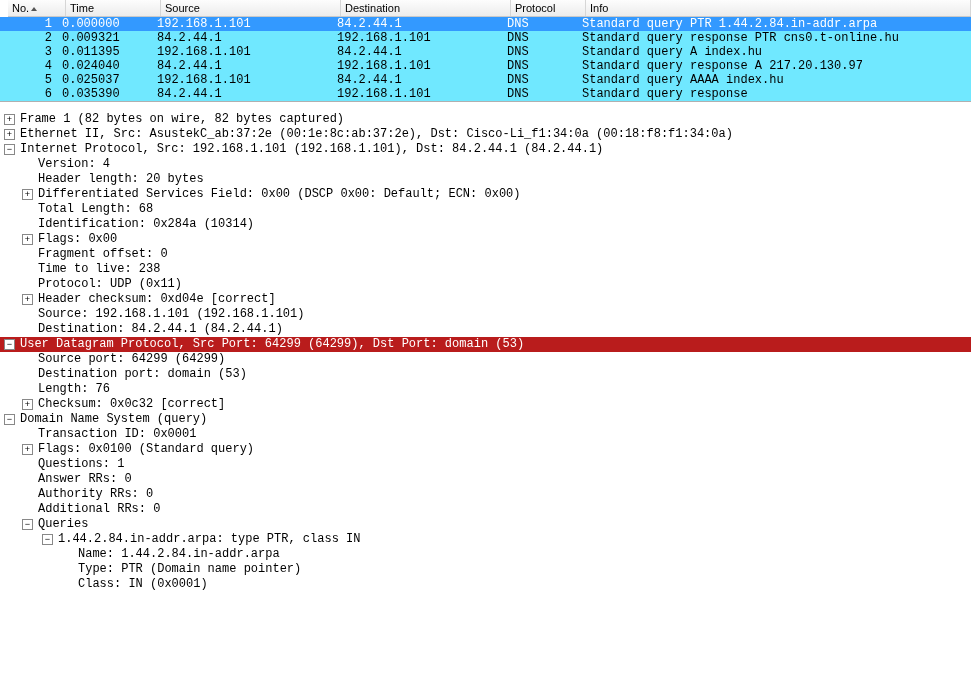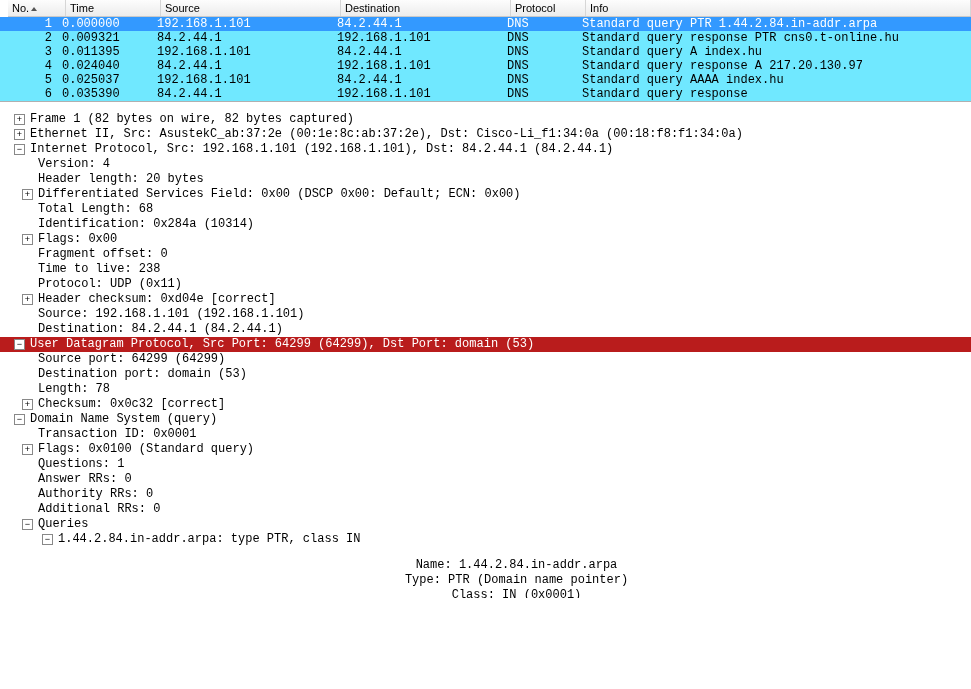--- a/index.html
+++ b/index.html
@@ -72,24 +72,24 @@
   .tree-row {
     display: flex;
     align-items: center;
     white-space: pre;
     height: 15px;
   }
   .tree-row.highlight {
     background: #b91c1c;
     color: #fff;
   }
-  .indent0 { padding-left: 14px; }
+  .indent0 { padding-left: 4px; }
   .indent1 { padding-left: 22px; }
   .indent2 { padding-left: 42px; }
-  .indent3 { padding-left: 62px; flex-direction: column; }
+  .indent3 { padding-left: 62px; }
 
   .tree-icon {
     display: inline-flex;
     width: 11px;
     height: 11px;
     border: 1px solid #888;
     margin-right: 5px;
     justify-content: center;
     align-items: center;
     font-size: 9px;
@@ -194,21 +194,21 @@
     <div class="tree-row indent1"><span class="tree-icon plus"></span><span class="tree-text">Flags: 0x00</span></div>
     <div class="tree-row indent1"><span class="tree-icon blank"></span><span class="tree-text">Fragment offset: 0</span></div>
     <div class="tree-row indent1"><span class="tree-icon blank"></span><span class="tree-text">Time to live: 238</span></div>
     <div class="tree-row indent1"><span class="tree-icon blank"></span><span class="tree-text">Protocol: UDP (0x11)</span></div>
     <div class="tree-row indent1"><span class="tree-icon plus"></span><span class="tree-text">Header checksum: 0xd04e [correct]</span></div>
     <div class="tree-row indent1"><span class="tree-icon blank"></span><span class="tree-text">Source: 192.168.1.101 (192.168.1.101)</span></div>
     <div class="tree-row indent1"><span class="tree-icon blank"></span><span class="tree-text">Destination: 84.2.44.1 (84.2.44.1)</span></div>
     <div class="tree-row indent0 highlight"><span class="tree-icon minus"></span><span class="tree-text">User Datagram Protocol, Src Port: 64299 (64299), Dst Port: domain (53)</span></div>
     <div class="tree-row indent1"><span class="tree-icon blank"></span><span class="tree-text">Source port: 64299 (64299)</span></div>
     <div class="tree-row indent1"><span class="tree-icon blank"></span><span class="tree-text">Destination port: domain (53)</span></div>
-    <div class="tree-row indent1"><span class="tree-icon blank"></span><span class="tree-text">Length: 78</span></div>
+    <div class="tree-row indent1"><span class="tree-icon blank"></span><span class="tree-text">Length: 76</span></div>
     <div class="tree-row indent1"><span class="tree-icon plus"></span><span class="tree-text">Checksum: 0x0c32 [correct]</span></div>
     <div class="tree-row indent0"><span class="tree-icon minus"></span><span class="tree-text">Domain Name System (query)</span></div>
     <div class="tree-row indent1"><span class="tree-icon blank"></span><span class="tree-text">Transaction ID: 0x0001</span></div>
     <div class="tree-row indent1"><span class="tree-icon plus"></span><span class="tree-text">Flags: 0x0100 (Standard query)</span></div>
     <div class="tree-row indent1"><span class="tree-icon blank"></span><span class="tree-text">Questions: 1</span></div>
     <div class="tree-row indent1"><span class="tree-icon blank"></span><span class="tree-text">Answer RRs: 0</span></div>
     <div class="tree-row indent1"><span class="tree-icon blank"></span><span class="tree-text">Authority RRs: 0</span></div>
     <div class="tree-row indent1"><span class="tree-icon blank"></span><span class="tree-text">Additional RRs: 0</span></div>
     <div class="tree-row indent1"><span class="tree-icon minus"></span><span class="tree-text">Queries</span></div>
     <div class="tree-row indent2"><span class="tree-icon minus"></span><span class="tree-text">1.44.2.84.in-addr.arpa: type PTR, class IN</span></div>

